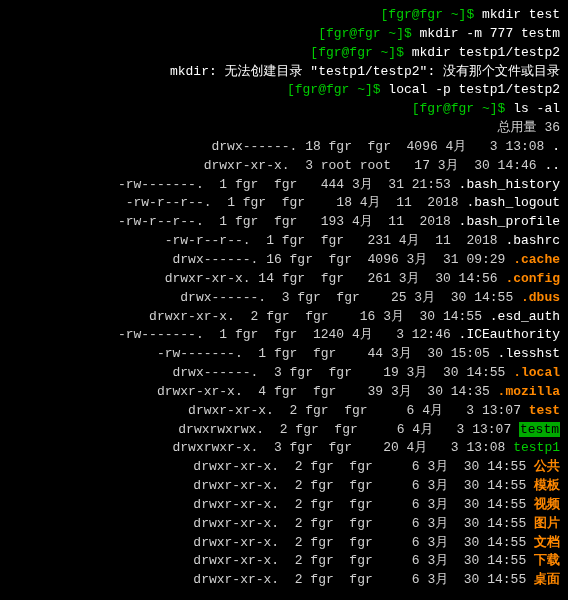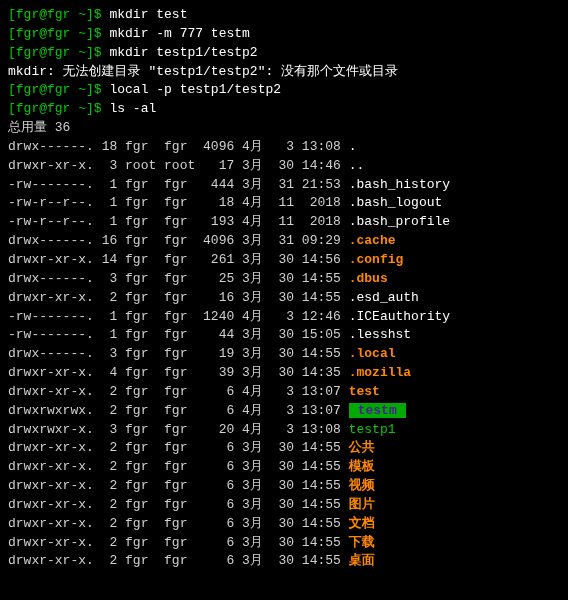--- a/index.html
+++ b/index.html
@@ -16,30 +16,30 @@
     .terminal {
       width: 568px;
       height: 600px;
       background: #000000;
       padding: 6px 8px;
       overflow: hidden;
     }
     .line {
       white-space: pre;
       display: block;
+      text-align: right;
     }
     .prompt { color: #00cc00; }
     .cmd { color: #ffffff; }
     .error { color: #ffffff; }
     .orange { color: #ff8800; font-weight: bold; }
     .green-bg {
       background: #00aa00;
-      color: #4c1d95;
-      padding: 0 9px;
-      font-weight: bold;
+      color: #000000;
+      padding: 0 1px;
     }
     .green-text { color: #00cc00; }
     .white { color: #ffffff; }
     @keyframes blink {
       50% { opacity: 0; }
     }
     .col-perm { color: #d0d0d0; }
   </style>
 </head>
 <body>
@@ -58,20 +58,21 @@
 
   <span class="line"><span class="prompt">[fgr@fgr ~]$ </span><span class="cmd">ls -al</span></span>
 
   <span class="line">总用量 36</span>
 
   <span class="line"><span class="col-perm">drwx------.</span> 18 fgr  fgr  4096 4月   3 13:08 <span class="white">.</span></span>
   <span class="line"><span class="col-perm">drwxr-xr-x.</span>  3 root root   17 3月  30 14:46 <span class="white">..</span></span>
   <span class="line"><span class="col-perm">-rw-------.</span>  1 fgr  fgr   444 3月  31 21:53 <span class="white">.bash_history</span></span>
   <span class="line"><span class="col-perm">-rw-r--r--.</span>  1 fgr  fgr    18 4月  11  2018 <span class="white">.bash_logout</span></span>
   <span class="line"><span class="col-perm">-rw-r--r--.</span>  1 fgr  fgr   193 4月  11  2018 <span class="white">.bash_profile</span></span>
+  <span class="line"><span class="col-perm">-rw-r--r--.</span>  1 fgr  fgr   231 4月  11  2018 <span class="white">.bashrc</span></span>
   <span class="line"><span class="col-perm">drwx------.</span> 16 fgr  fgr  4096 3月  31 09:29 <span class="orange">.cache</span></span>
   <span class="line"><span class="col-perm">drwxr-xr-x.</span> 14 fgr  fgr   261 3月  30 14:56 <span class="orange">.config</span></span>
   <span class="line"><span class="col-perm">drwx------.</span>  3 fgr  fgr    25 3月  30 14:55 <span class="orange">.dbus</span></span>
   <span class="line"><span class="col-perm">drwxr-xr-x.</span>  2 fgr  fgr    16 3月  30 14:55 <span class="white">.esd_auth</span></span>
   <span class="line"><span class="col-perm">-rw-------.</span>  1 fgr  fgr  1240 4月   3 12:46 <span class="white">.ICEauthority</span></span>
   <span class="line"><span class="col-perm">-rw-------.</span>  1 fgr  fgr    44 3月  30 15:05 <span class="white">.lesshst</span></span>
   <span class="line"><span class="col-perm">drwx------.</span>  3 fgr  fgr    19 3月  30 14:55 <span class="orange">.local</span></span>
   <span class="line"><span class="col-perm">drwxr-xr-x.</span>  4 fgr  fgr    39 3月  30 14:35 <span class="orange">.mozilla</span></span>
   <span class="line"><span class="col-perm">drwxr-xr-x.</span>  2 fgr  fgr     6 4月   3 13:07 <span class="orange">test</span></span>
   <span class="line"><span class="col-perm">drwxrwxrwx.</span>  2 fgr  fgr     6 4月   3 13:07 <span class="green-bg">testm</span></span>

